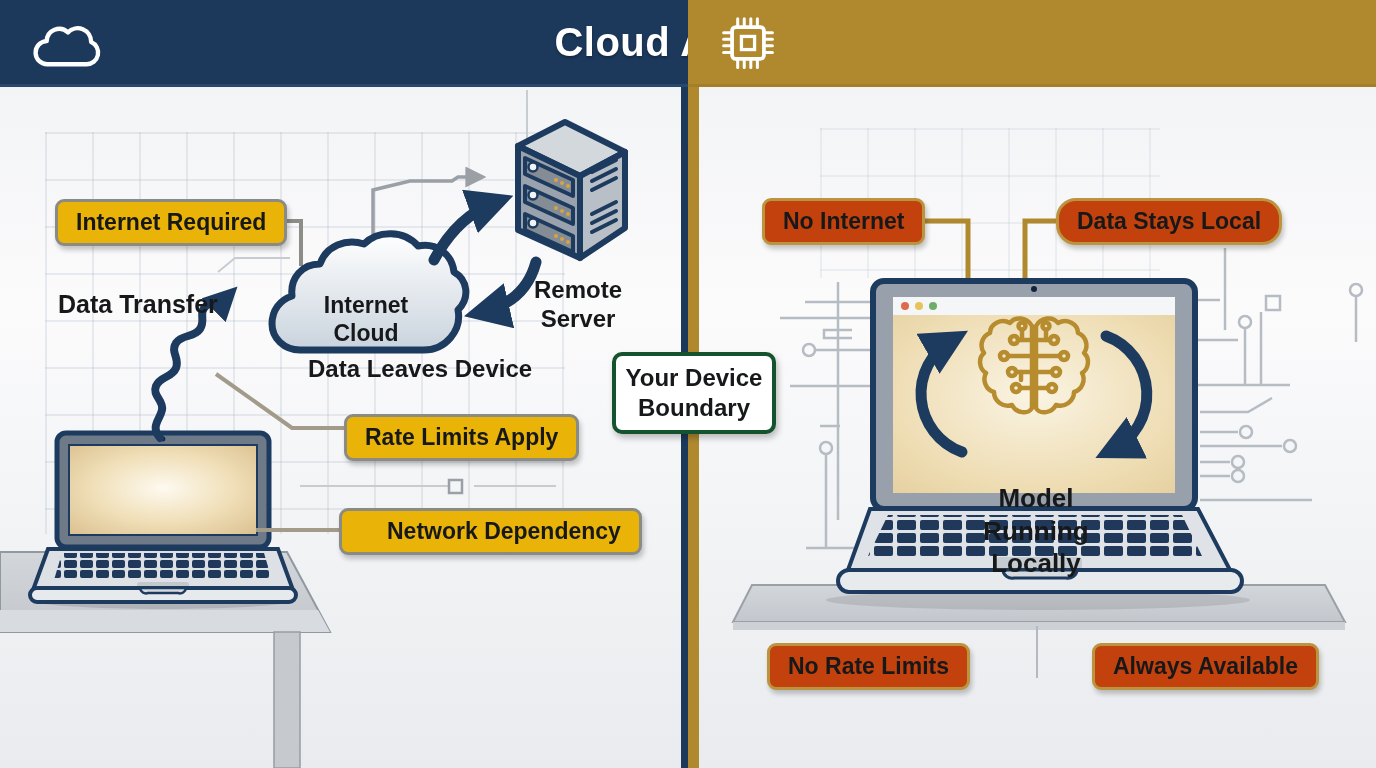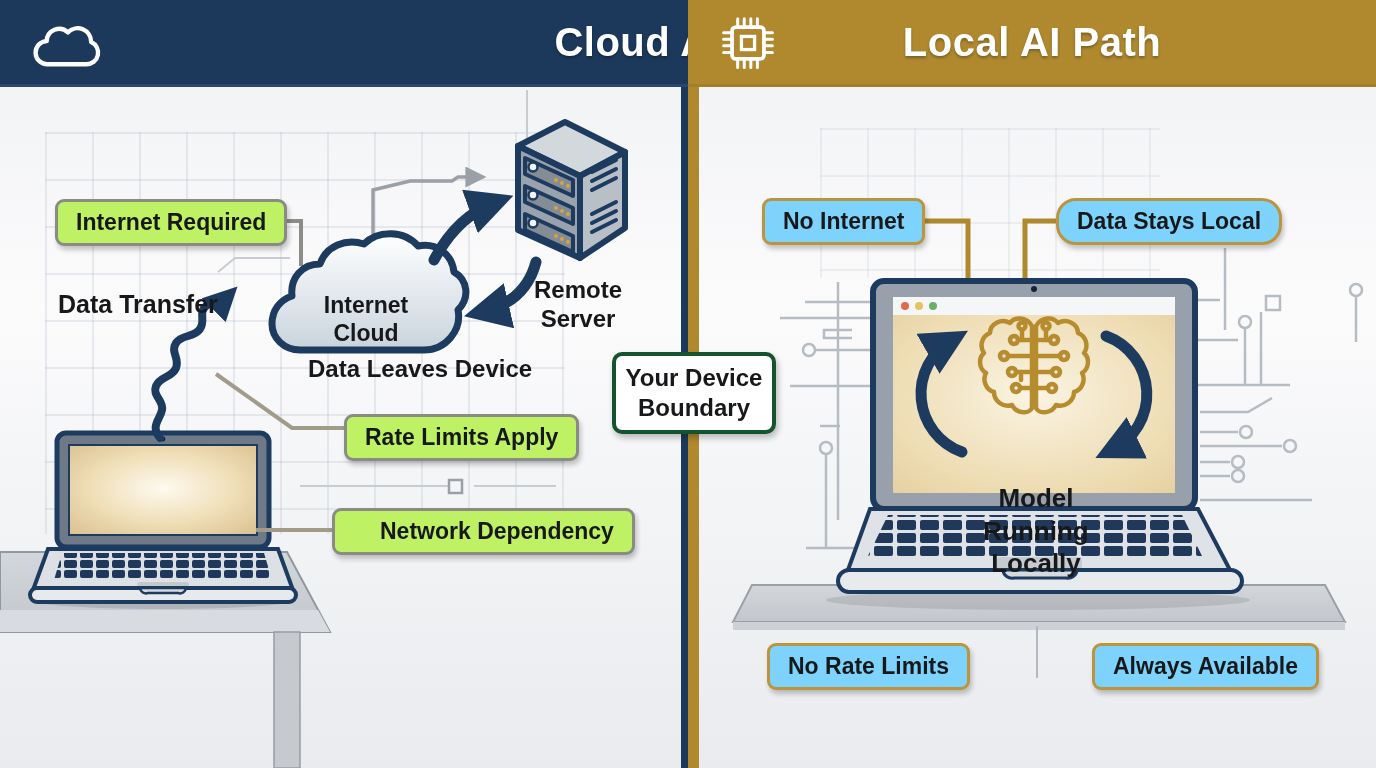--- a/index.html
+++ b/index.html
@@ -27,42 +27,42 @@
     position:absolute;z-index:1;
     background-image:
       repeating-linear-gradient(to right, rgba(150,168,186,.20) 0 1.5px, transparent 1.5px 47px),
       repeating-linear-gradient(to bottom, rgba(150,168,186,.20) 0 1.5px, transparent 1.5px 47px);
   }
   #grid-left{left:45px;top:132px;width:520px;height:402px;}
   #grid-right{left:820px;top:128px;width:340px;height:150px;opacity:.7;}
   svg.scene{position:absolute;left:0;top:0;z-index:2;}
   
   .label-box{
-    position:absolute;z-index:4;background:#bef264;border:3px solid #8b8b86;border-radius:9px;
+    position:absolute;z-index:4;background:#eab308;border:3px solid #8b8b86;border-radius:9px;
     padding:7px 18px;font-size:23px;font-weight:bold;color:#17181a;white-space:nowrap;
     box-shadow:2px 4px 5px rgba(0,0,0,.22);
   }
-  .label-box.gold{border-color:#bb9440;background:#7dd3fc;}
+  .label-box.gold{border-color:#bb9440;background:#c2410c;}
   #box-your-device-boundary{
     position:absolute;z-index:6;left:612px;top:352px;width:152px;background:#ffffff;
     border:4px solid #14532d;border-radius:10px;padding:7px 2px;text-align:center;
     font-size:24px;font-weight:bold;color:#17181a;line-height:1.25;
     box-shadow:2px 4px 6px rgba(0,0,0,.25);
   }
   .plain-text{position:absolute;z-index:4;font-weight:bold;color:#17181a;}
   #text-data-transfer{left:58px;top:290px;font-size:25px;text-align:center;}
   #text-data-leaves-device{left:308px;top:355px;font-size:24px;}
   #text-internet-cloud{left:308px;top:292px;width:116px;text-align:center;font-size:23px;line-height:1.2;z-index:3;}
   #text-remote-server{left:520px;top:276px;width:116px;text-align:center;font-size:24px;line-height:1.2;}
   #text-model-running{left:948px;top:434px;width:176px;text-align:center;font-size:26px;line-height:1.25;z-index:3;margin-top:48px;}
   #line-bottom-separator{position:absolute;left:1036px;top:626px;width:2px;height:52px;background:#b3b9bf;z-index:2;}
   
   #box-internet-required{left:55px;top:199px;}
   #box-rate-limits{left:344px;top:414px;}
-  #box-network-dependency{left:332px;top:508px;padding-left:45px;}
+  #box-network-dependency{left:339px;top:508px;padding-left:45px;}
   #box-no-internet{left:762px;top:198px;}
   #box-data-stays-local{left:1056px;top:198px;border-radius:20px;}
   #box-no-rate-limits{left:767px;top:643px;}
   #box-always-available{left:1092px;top:643px;}
 </style>
 </head>
 <body>
 
 <div class="panel" id="panel-left"></div>
 <div class="panel" id="panel-right"></div>
@@ -306,21 +306,20 @@
           <line x1="15" y1="28" x2="6" y2="28"></line>
           <line x1="15" y1="35" x2="6" y2="35"></line>
           <line x1="15" y1="42" x2="6" y2="42"></line>
         <line x1="49" y1="21" x2="58" y2="21"></line>
           <line x1="49" y1="28" x2="58" y2="28"></line>
           <line x1="49" y1="35" x2="58" y2="35"></line>
           <line x1="49" y1="42" x2="58" y2="42"></line>
       </g>
     </g>
   </svg>
-  <div class="header-title">Local AI Path</div>
 </div>
 
 <div id="divider-navy"></div>
 <div id="divider-gold"></div>
 
 <div class="label-box" id="box-internet-required">Internet Required</div>
 <div class="plain-text" id="text-data-transfer">Data Transfer</div>
 <div class="plain-text" id="text-internet-cloud">Internet Cloud</div>
 <div class="plain-text" id="text-remote-server">Remote Server</div>
 <div class="plain-text" id="text-data-leaves-device">Data Leaves Device</div>

